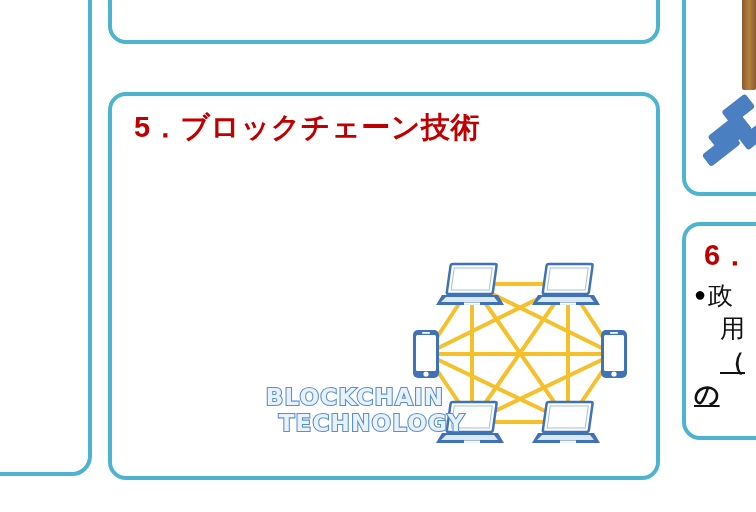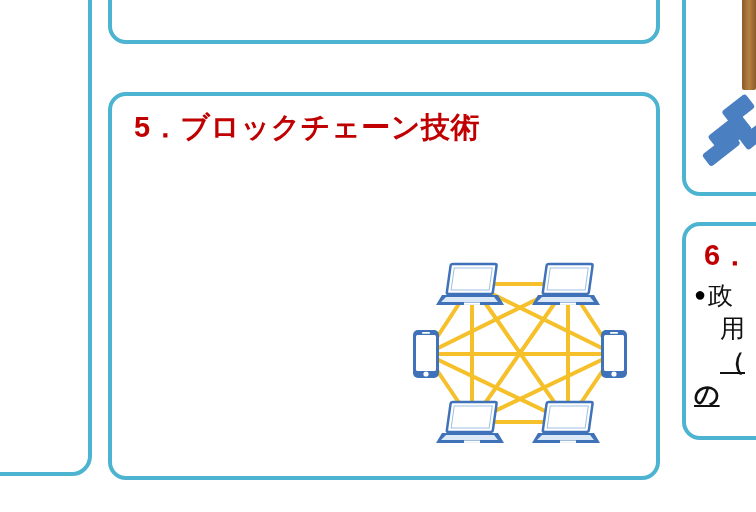--- a/index.html
+++ b/index.html
@@ -239,20 +239,24 @@
           <g id="phone-glyph">
             <rect x="-13" y="-24" width="26" height="48" rx="5" fill="#3f72b8"></rect>
             <rect x="-10" y="-19" width="20" height="36" rx="1.5" fill="#ffffff"></rect>
             <circle cx="0" cy="20" r="2.6" fill="#ffffff"></circle>
             <rect x="-4" y="-22" width="8" height="1.8" rx="0.9" fill="#ffffff"></rect>
           </g>
         </defs>
       </svg>
     </div>
 
+    <div id="wordmark">
+      <div class="wm-line">BLOCKCHAIN</div>
+      <div class="wm-line second">TECHNOLOGY</div>
+    </div>
   </div>
 
   <div class="panel" id="panel-right-top"></div>
 
   <div id="mallet-strip"></div>
 
   <div id="gavel">
     <svg width="70" height="84" viewBox="0 0 70 84">
       <g fill="#4a7fc1">
         <rect x="10" y="34" width="40" height="22" rx="3" transform="rotate(-38 30 45)"></rect>

